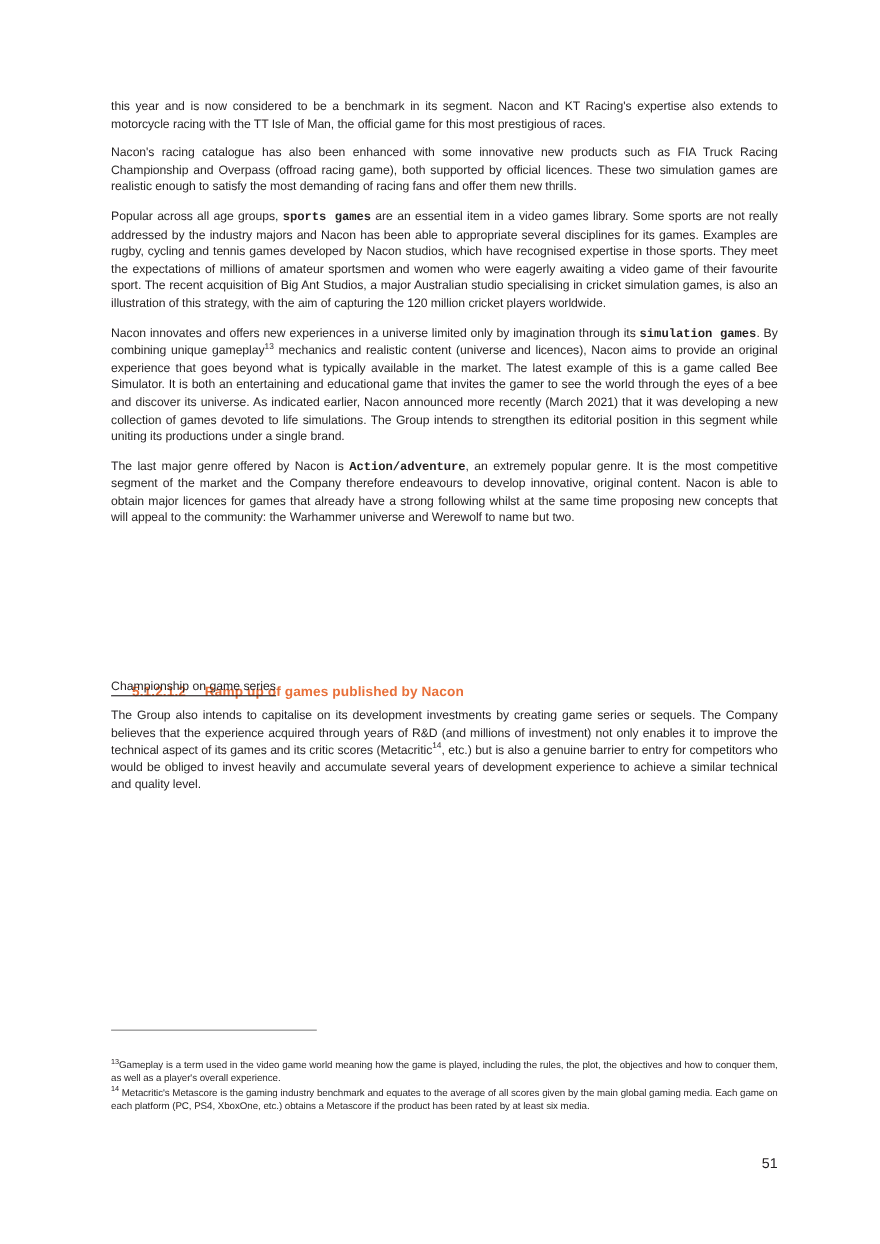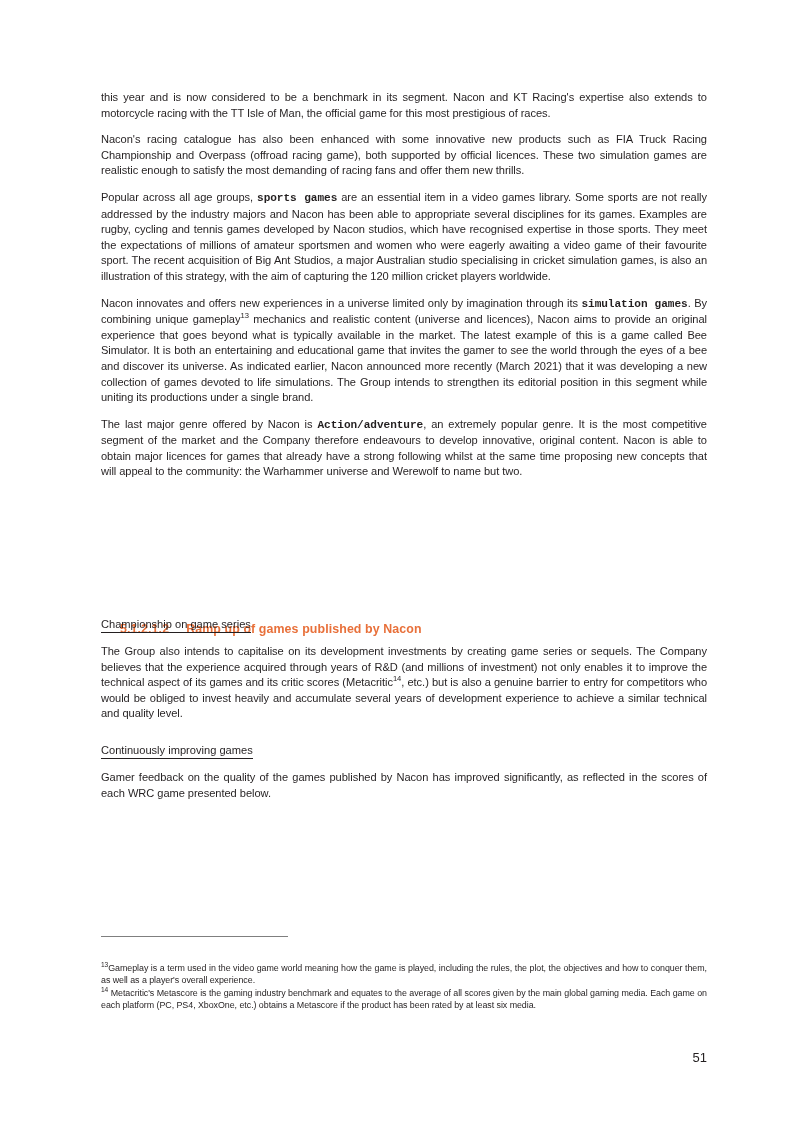--- a/index.html
+++ b/index.html
@@ -115,27 +115,20 @@
   </div>
 
   <div class="heading-block" style="left:101px; top:614px; width:606px;">
     <h4 class="sub-heading">Championship on game series</h4>
     <div style="height:11px"></div>
     <div id="sub0-paragraphs">
         <p class="body-par"><span>The Group also intends to capitalise on its development investments by creating game series or sequels. The Company believes that the experience acquired through years of R&amp;D (and millions of investment) not only enables it to improve the technical aspect of its games and its critic scores (Metacritic</span><sup>14</sup><span>, etc.) but is also a genuine barrier to entry for competitors who would be obliged to invest heavily and accumulate several years of development experience to achieve a similar technical and quality level.</span></p>
       </div>
   </div>
 
-  <div class="heading-block" style="left:101px; top:740px; width:606px;">
-    <h4 class="sub-heading">Continuously improving games</h4>
-    <div style="height:11px"></div>
-    <div id="sub1-paragraphs">
-        <p class="body-par"><span>Gamer feedback on the quality of the games published by Nacon has improved significantly, as reflected in the scores of each WRC game presented below.</span></p>
-      </div>
-  </div>
 
   <div class="footnote-sep"></div>
 
   <div class="footnotes" id="footnote-list">
       <p class="footnote"><sup>13</sup><span>Gameplay is a term used in the video game world meaning how the game is played, including the rules, the plot, the objectives and how to conquer them, as well as a player's overall experience.</span></p>
       <p class="footnote"><sup>14</sup><span> Metacritic's Metascore is the gaming industry benchmark and equates to the average of all scores given by the main global gaming media. Each game on each platform (PC, PS4, XboxOne, etc.) obtains a Metascore if the product has been rated by at least six media.</span></p>
     </div>
 
   <div class="page-number">51</div>
 

